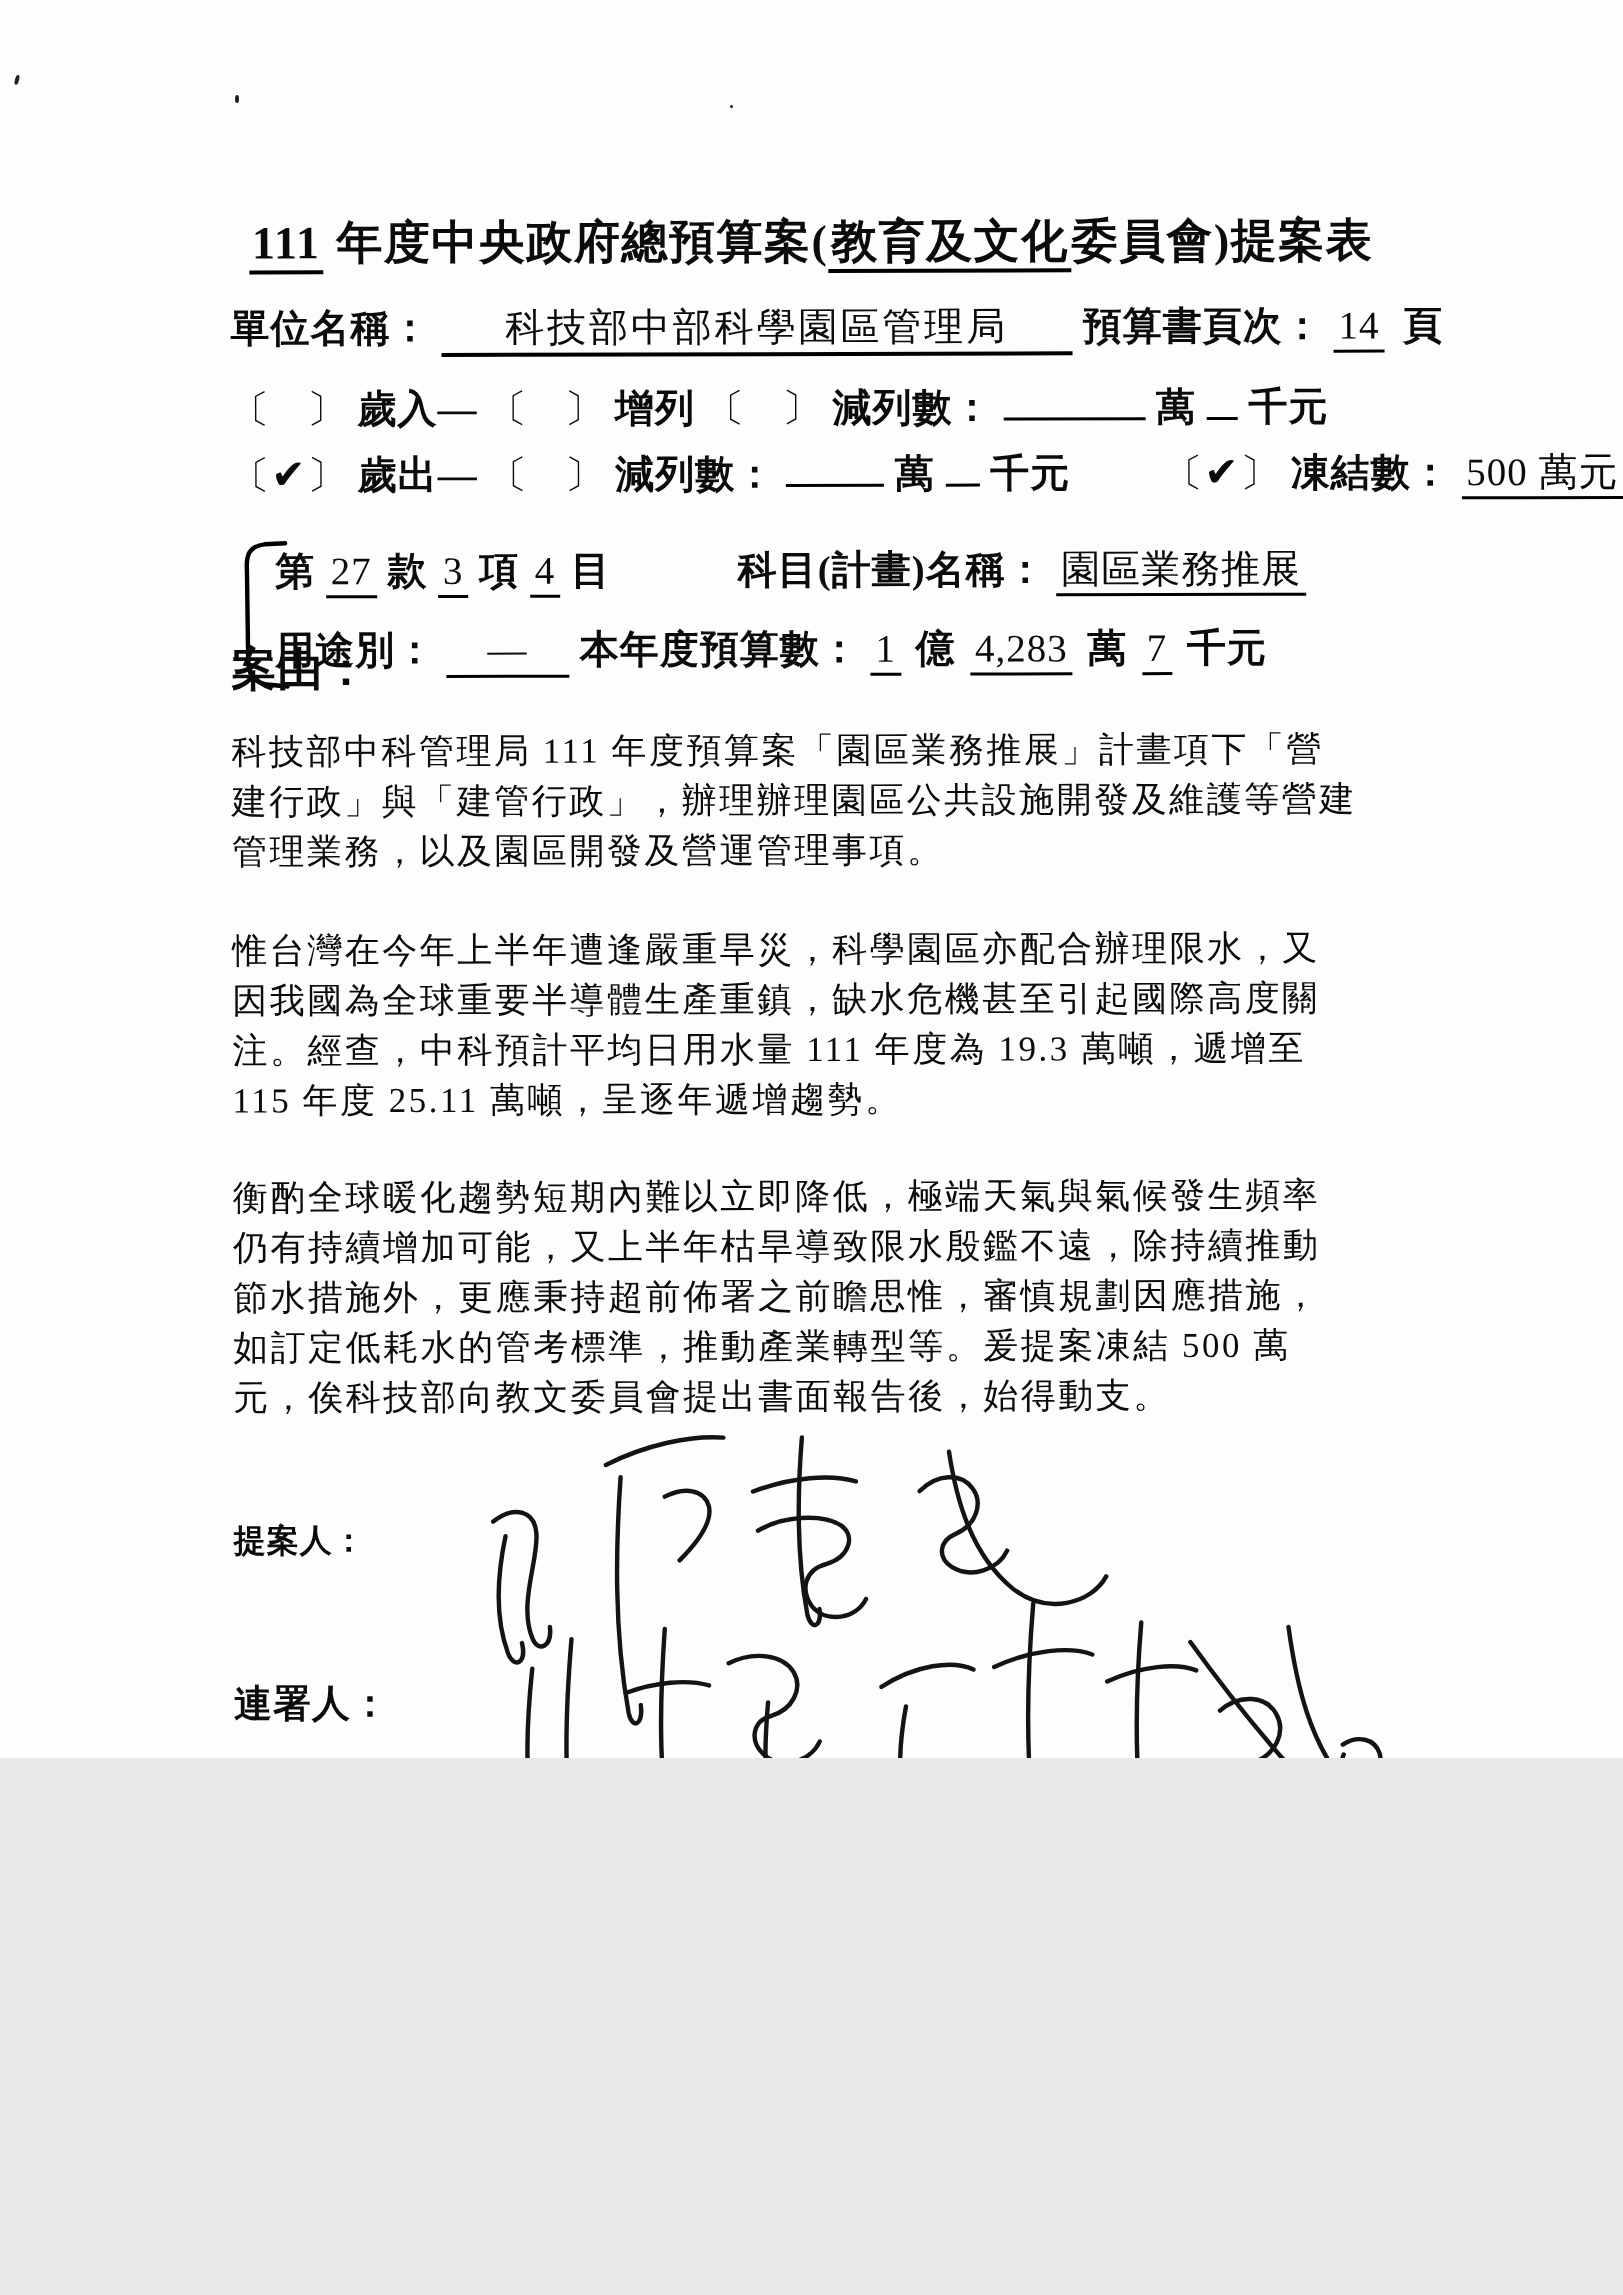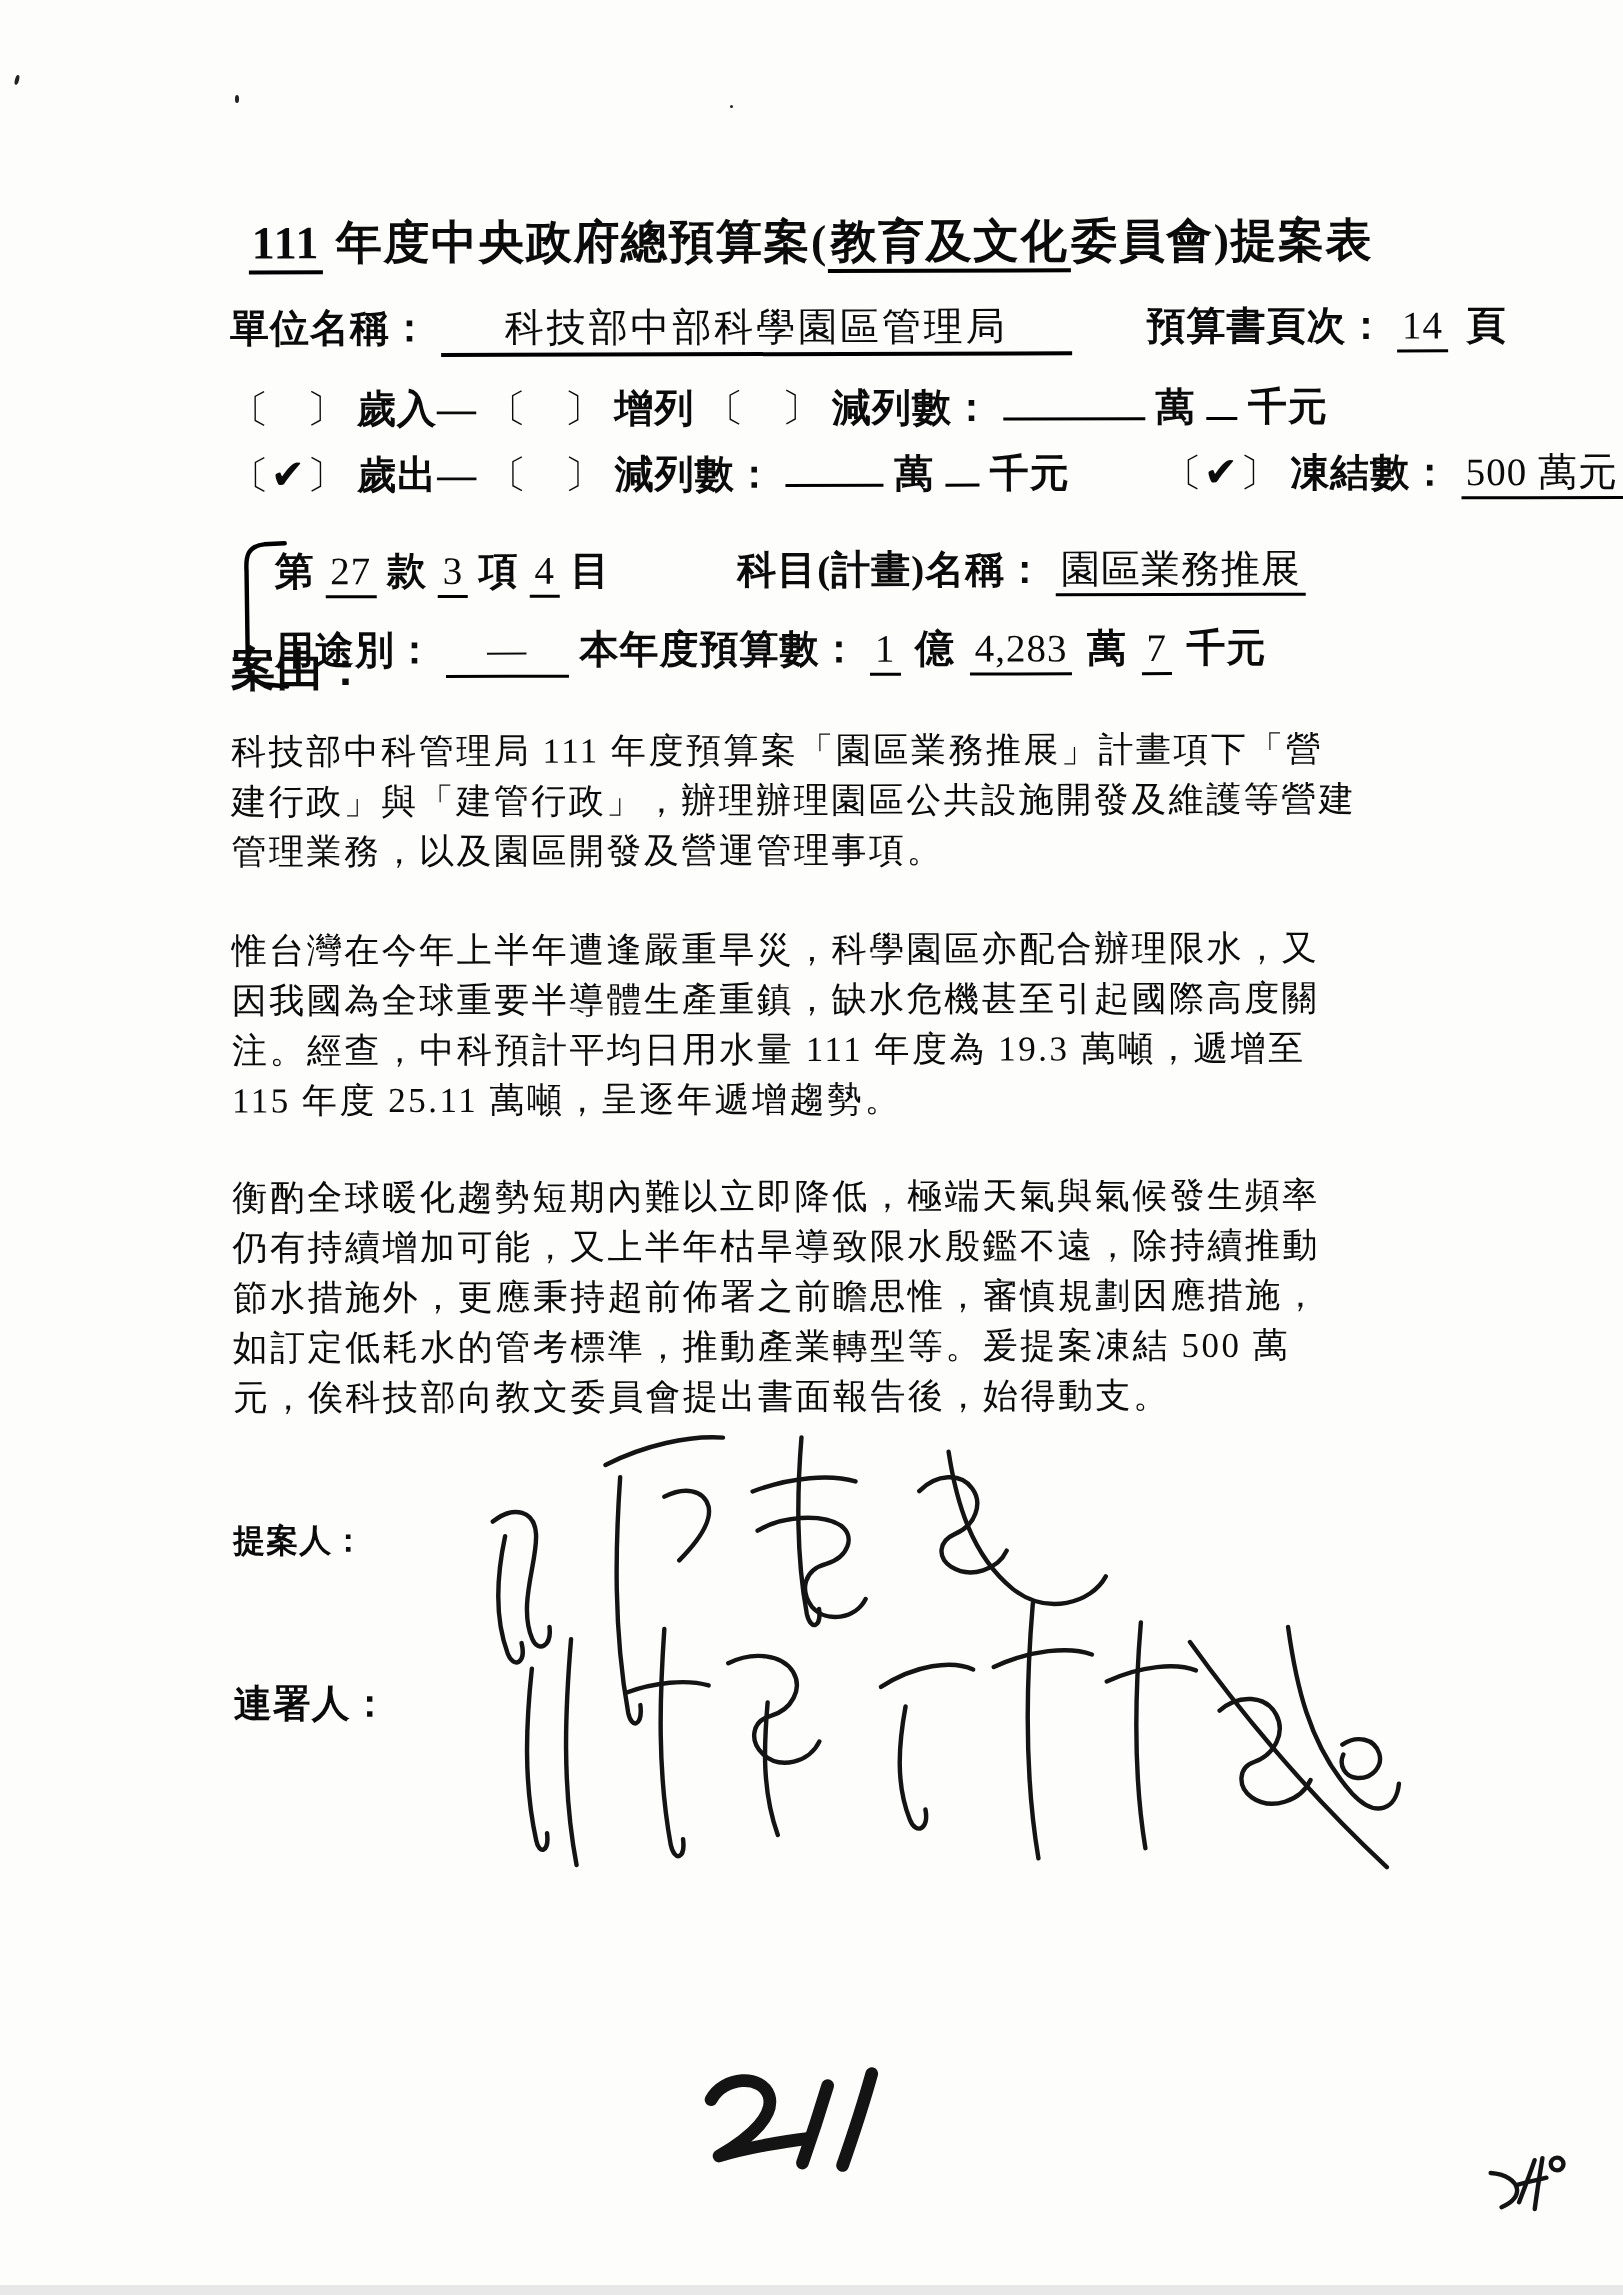--- a/index.html
+++ b/index.html
@@ -1,16 +1,16 @@
 <!DOCTYPE html>
 <html style="font-size:7.8px"><head>
 <meta charset="utf-8">
 <style>
   html,body{margin:0;padding:0;background:#e8e8e8;}
-  .page{position:relative;width:1624px;height:2285px;background:#fdfdfc;overflow:hidden;
+  .page{position:relative;width:1624px;height:1758px;background:#fdfdfc;overflow:hidden;
         font-family:"Liberation Serif","DejaVu Serif",serif;color:#0b0b0b;}
   .content{position:absolute;inset:0;transform:rotate(-0.15deg);transform-origin:50% 30%;}
   .title{position:absolute;top:211px;left:0;width:100%;text-align:center;
          font-size:46px;font-weight:bold;letter-spacing:1.5px;white-space:nowrap;}
   .line{position:absolute;left:231px;white-space:nowrap;letter-spacing:1px;}
   .lbl{font-weight:bold;}
   .u{border-bottom:3.9px solid #000;padding:0 4.9px 2.9px 4.9px;}
   .u2{border-bottom:4.4px solid #000;padding:0 2.9px 2px 2.9px;}
   .unit-val{letter-spacing:2.9px;padding:0 64px 3.9px 64px;border-bottom:4.4px solid #000;}
   .blank{display:inline-block;border-bottom:3.9px solid #000;height:1.05em;vertical-align:baseline;}
@@ -37,21 +37,21 @@
 
   <div class="content">
 
     <div class="title">
       <span class="u2">111</span><span> 年度中央政府總預算案(</span><span class="u2">教育及文化</span><span>委員會)提案表</span>
     </div>
 
     <div class="line" style="top:300px;font-size:39px;">
       <span class="lbl">單位名稱：</span>
       <span class="unit-val">科技部中部科學園區管理局</span>
-      <span class="lbl" style="margin-left:64px;">預算書頁次：</span>
+      <span class="lbl" style="">預算書頁次：</span>
       <span class="u">14</span>
       <span class="lbl" style="margin-left:7.8px;">頁</span>
     </div>
 
     <div class="line" style="top:377px;font-size:39px;">
       <span class="cb"><span class="br">〔</span><span class="mk">　</span><span class="br">〕</span></span>
       <span class="lbl">歲入</span><span class="lbl">—</span>
       <span class="cb"><span class="br">〔</span><span class="mk">　</span><span class="br">〕</span></span>
       <span class="lbl">增列</span>
       <span class="cb"><span class="br">〔</span><span class="mk">　</span><span class="br">〕</span></span>

